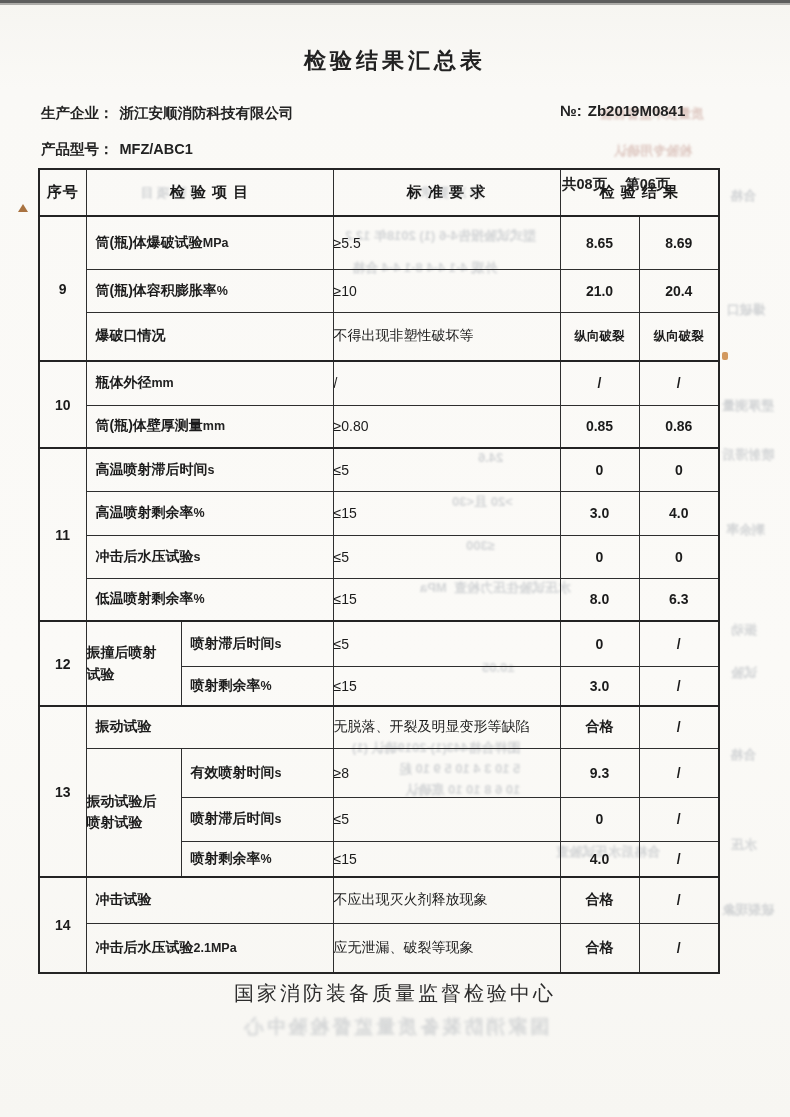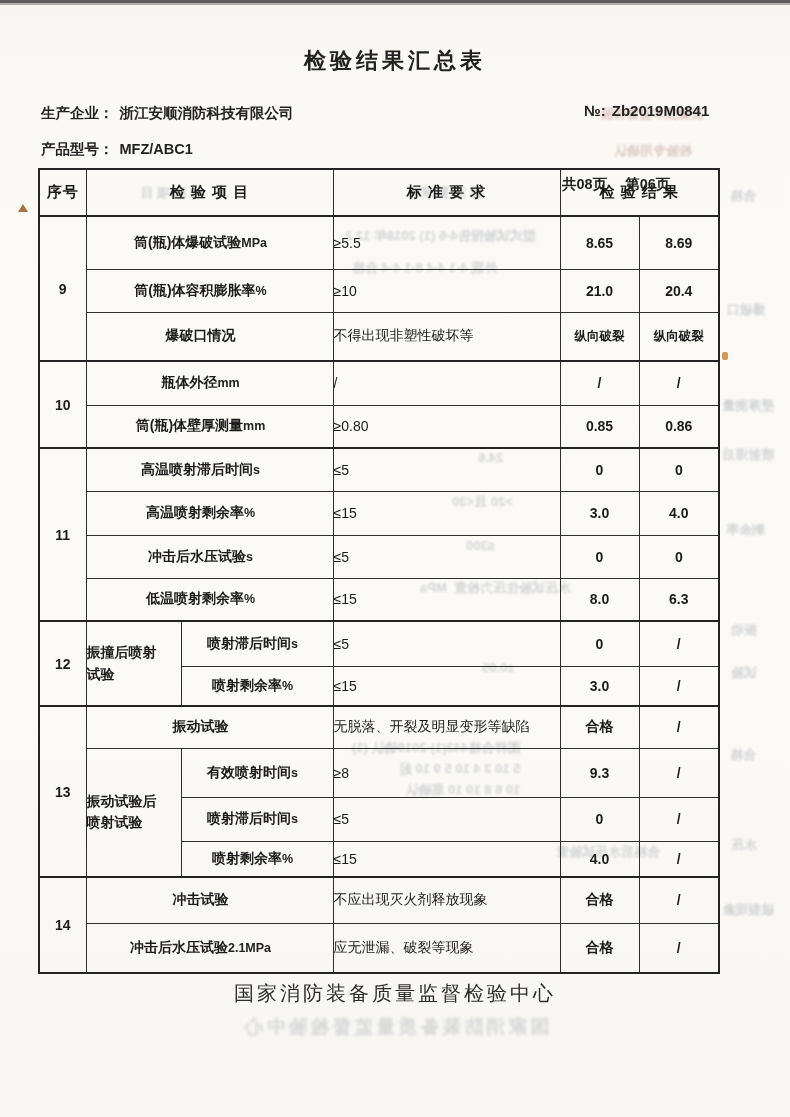--- a/index.html
+++ b/index.html
@@ -4,31 +4,31 @@
 <style>
   html,body{margin:0;padding:0;}
   body{width:790px;height:1117px;background:#e8e6e1;font-family:"Liberation Sans","DejaVu Sans",sans-serif;}
   .page{position:relative;width:790px;height:1117px;background:linear-gradient(180deg,#f6f5f1 0%,#faf9f6 8%,#fbfaf7 60%,#f7f6f2 100%);overflow:hidden;color:#1d1d1d;}
   .scan-edge-top{position:absolute;top:0;left:0;width:100%;height:3px;background:#5d5d5d;}
   .scan-edge-top2{position:absolute;top:3px;left:0;width:100%;height:2px;background:#adaca9;}
   .doc-title{position:absolute;top:46px;left:0;width:100%;text-align:center;font-size:22px;font-weight:700;letter-spacing:4px;color:#222;}
   .info-line{position:absolute;font-size:14.5px;font-weight:600;color:#222;white-space:nowrap;}
   .info-line .lbl{margin-right:6px;}
   #producer{left:41px;top:104px;}
-  #report-no{left:584px;top:102px;font-size:15px;}
+  #report-no{left:560px;top:102px;font-size:15px;}
   #model{left:41px;top:140px;}
   #pages{left:562px;top:139px;margin-top:36px;}
   #pages .sep{display:inline-block;width:18px;}
   table.main{position:absolute;left:38px;top:168px;width:680px;border-collapse:collapse;table-layout:fixed;border:2.6px solid #252525;}
   table.main td{border:1.5px solid #2e2e2e;padding:0;font-size:14px;color:#1b1b1b;vertical-align:middle;overflow:hidden;}
   tr.sec > td{border-top-width:2.3px;border-top-color:#232323;}
   tr.hdr > td{border-bottom-width:2.3px;border-bottom-color:#232323;font-size:15px;font-weight:700;text-align:center;letter-spacing:1px;}
   td.seq{text-align:center;font-weight:600;font-size:14.5px;}
   td.grp{padding-left:9px;white-space:pre-line;line-height:1.55;font-weight:600;}
-  .iw{display:flex;justify-content:center;align-items:center;padding:0 27px 0 9px;font-weight:600;}
+  .iw{display:flex;justify-content:flex-start;align-items:center;padding:0 27px 0 9px;font-weight:600;}
   .iw .unit{font-size:12.5px;font-weight:600;color:#222;}
   .iw.sub{padding:0 18px 0 9px;}
   td.std{padding-left:10px;font-weight:400;font-size:14px;}
   td.res{text-align:center;font-weight:700;font-size:13.5px;}
   td.res.long{font-size:12.5px;letter-spacing:0;}
   .doc-footer{position:absolute;top:980px;left:0;width:100%;text-align:center;font-size:20px;font-weight:400;letter-spacing:3px;color:#2c2c2c;}
   .g{position:absolute;transform:scaleX(-1);color:#9ba1a9;opacity:.42;filter:blur(1.1px);font-size:13px;font-weight:600;white-space:pre;pointer-events:none;line-height:1.6;}
   .g.red{color:#c49a90;opacity:.5;}
   .g.big{font-size:19px;letter-spacing:3px;opacity:.38;filter:blur(1.4px);left:0;width:100%;text-align:center;}
   .mark-triangle{position:absolute;left:18px;top:204px;width:0;height:0;border-left:5px solid transparent;border-right:5px solid transparent;border-bottom:8px solid #9a5a20;opacity:.85;}

